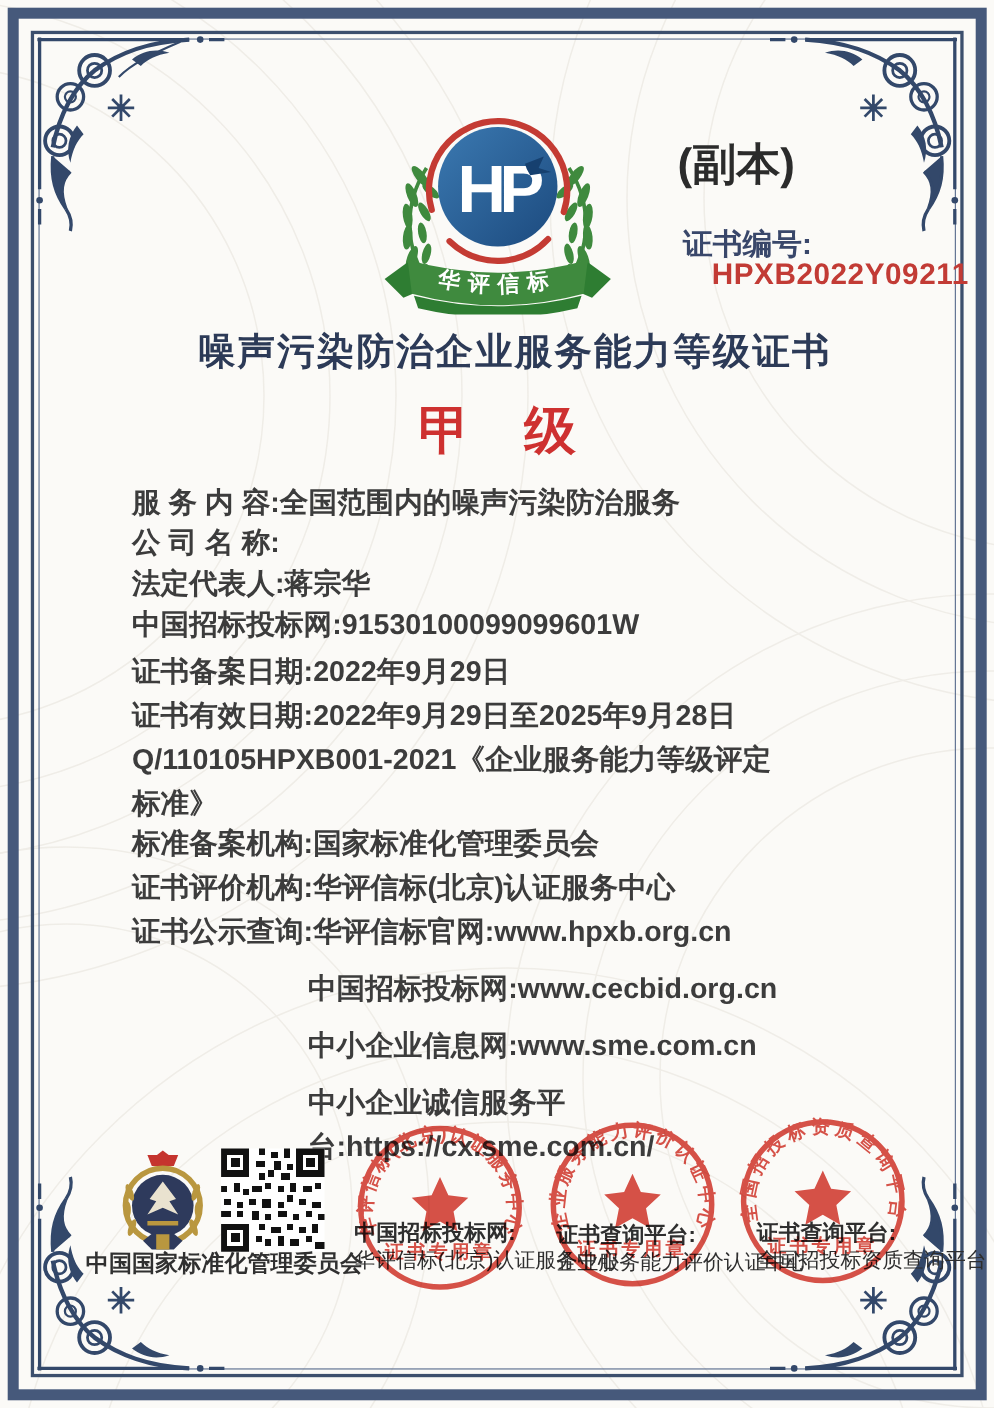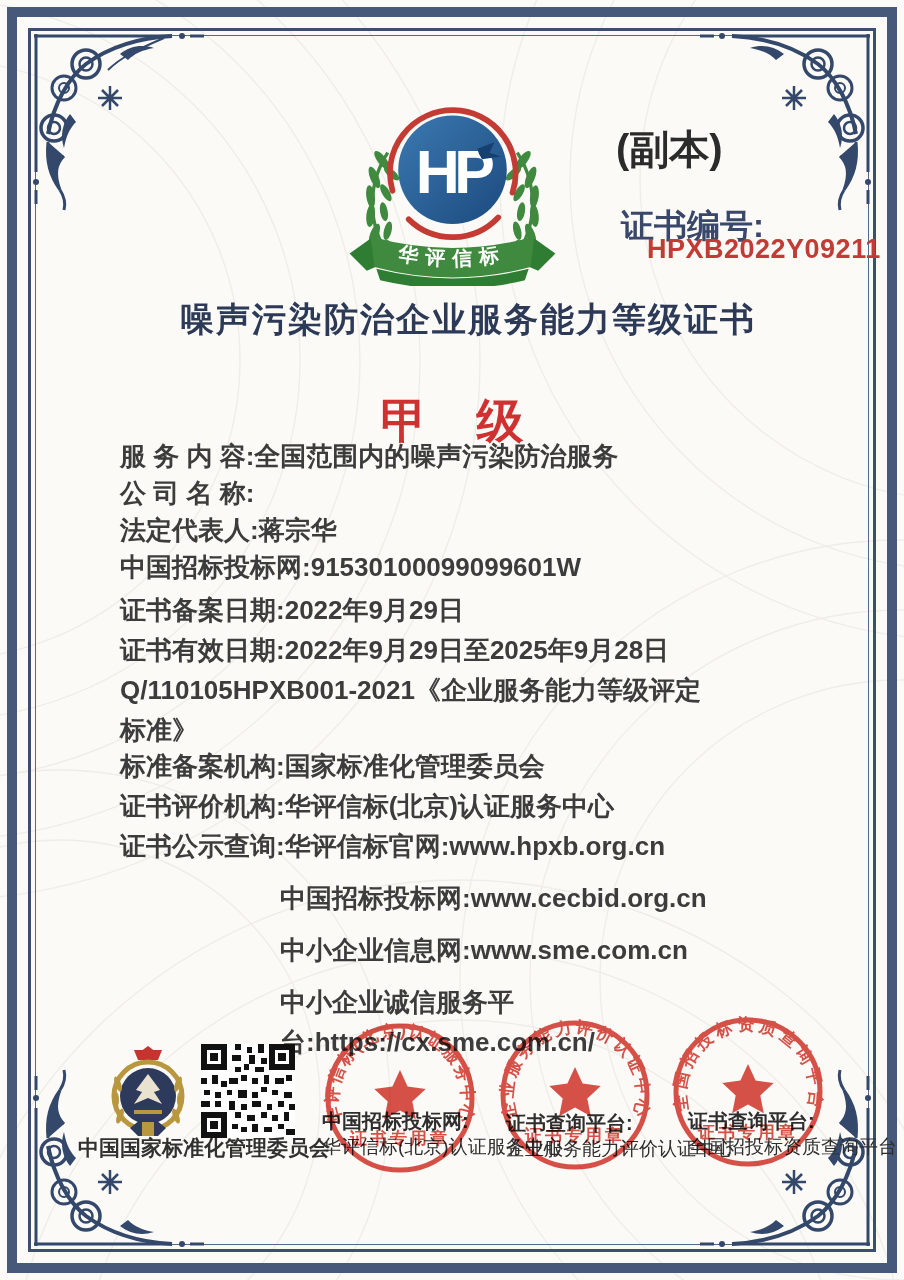--- a/index.html
+++ b/index.html
@@ -16,26 +16,26 @@
   .frame-line1{position:absolute;inset:28px;border:3px solid #3c4f6d;z-index:1;pointer-events:none;}
   .frame-line2{position:absolute;inset:35px;border:1px solid #55688a;z-index:1;pointer-events:none;}
   .corner{position:absolute;width:190px;height:190px;z-index:2;pointer-events:none;}
   .corner.tl{top:24px;left:24px;}
   .corner.tr{top:24px;right:24px;transform:scaleX(-1);}
   .corner.bl{bottom:24px;left:24px;transform:scaleY(-1);}
   .corner.br{bottom:24px;right:24px;transform:scale(-1,-1);}
   
   .logo{position:absolute;left:335px;top:86px;width:235px;height:200px;z-index:3;}
   .copy-label{position:absolute;left:616px;top:122px;font-size:40px;font-weight:700;color:#2b2b2b;z-index:3;}
-  .certno-label{position:absolute;left:621px;top:204px;font-size:33px;font-weight:700;color:#39476a;z-index:3;}
+  .certno-label{position:absolute;left:621px;top:204px;font-size:27px;font-weight:700;color:#39476a;z-index:3;}
   .certno-value{position:absolute;left:647px;top:234px;font-size:27px;font-weight:700;color:#c23b35;z-index:3;letter-spacing:.5px;}
   .title{position:absolute;left:0;top:297px;width:100%;text-align:center;font-size:34px;font-weight:700;
          color:#2c3a57;letter-spacing:2px;z-index:3;padding-left:16px;}
   .grade{position:absolute;left:0;top:360px;width:100%;text-align:center;font-size:47px;font-weight:700;
-         color:#ce3130;letter-spacing:18px;text-indent:18px;z-index:3;margin-top:30px;}
+         color:#ce3130;letter-spacing:18px;text-indent:18px;z-index:3;}
   
   .info{position:absolute;left:120px;z-index:3;font-size:26px;font-weight:600;color:#3c3c3c;}
   .info .row{display:flex;line-height:37px;}
   .block2 .row,.block3 .row{line-height:40px;}
   .info .lbl{white-space:nowrap;flex:none;}
   .info .val{flex:1;}
   .block1{top:438px;width:690px;}
   .block2{top:590px;width:600px;}
   .block3{top:746px;width:670px;}
   .block3 .row.cont{margin-left:160px;margin-top:12px;}

